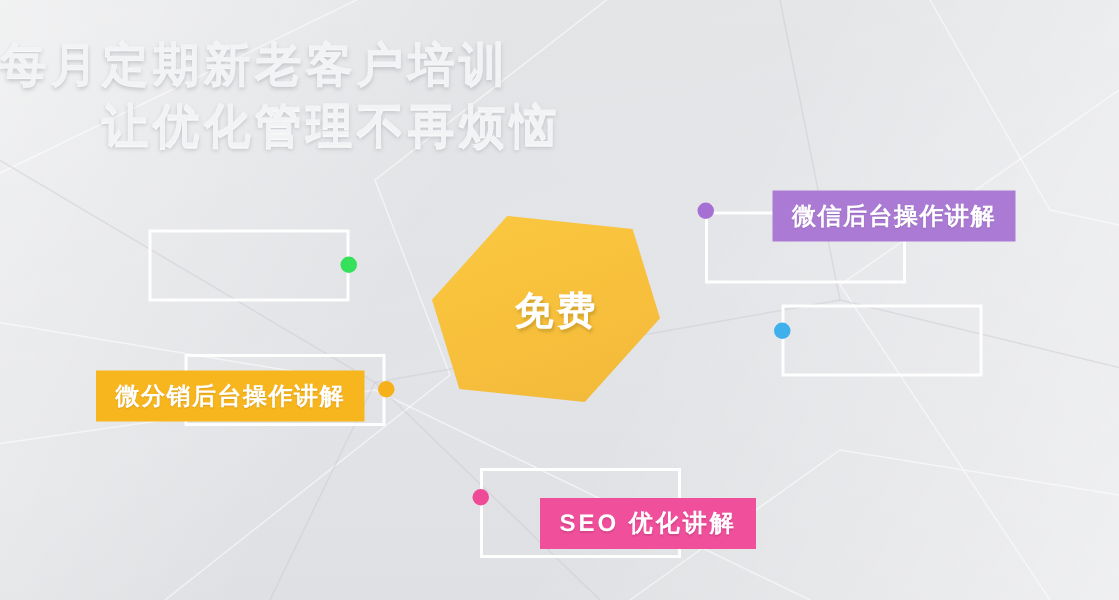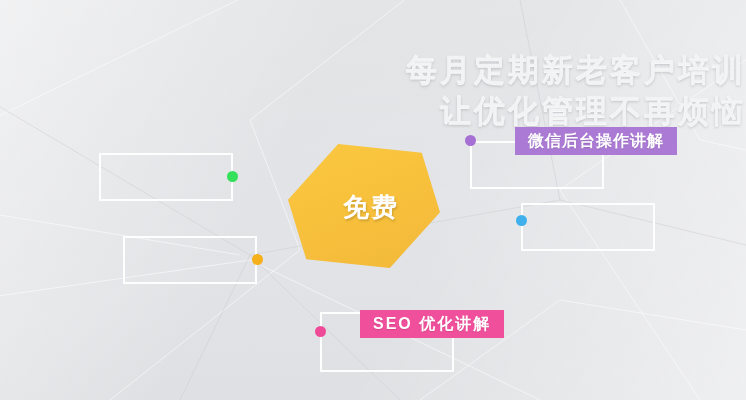--- a/index.html
+++ b/index.html
@@ -25,23 +25,22 @@
     inset: 0;
     pointer-events: none;
   }
 
   
   .heading {
     position: absolute;
     left: 0;
     right: 0;
     top: 22px;
-    text-align: right;
+    text-align: left;
     pointer-events: none;
-    margin-top: 27px;
   }
   .heading .line {
     font-size: 31px;
     font-weight: bold;
     letter-spacing: 3px;
     color: #f2f3f5;
     text-shadow: 0 1px 0 rgba(255,255,255,0.85), 0 2px 3px rgba(140,145,152,0.45);
     line-height: 1.33;
   }
   .heading .line.l2 {
@@ -100,21 +99,21 @@
     border-radius: 50%;
   }
 
   
   .chip {
     position: absolute;
     display: flex;
     align-items: center;
     justify-content: center;
     padding: 0 13px;
-    height: 28px;
+    height: 34px;
     box-sizing: border-box;
     color: #ffffff;
     font-size: 16px;
     font-weight: bold;
     letter-spacing: 1px;
     white-space: nowrap;
     text-shadow: 0 1px 1px rgba(0,0,0,0.12);
   }
   .chip.seo {
     letter-spacing: 2px;
@@ -162,19 +161,20 @@
     </div>
   </div>
 
   <div class="dot" style="left:227px; top:171px; background:#35e05a;"></div>
   <div class="dot" style="left:252px; top:254px; background:#f5b01a;"></div>
   <div class="dot" style="left:465px; top:135px; background:#a66fd4;"></div>
   <div class="dot" style="left:516px; top:215px; background:#3fb0ec;"></div>
   <div class="dot" style="left:315px; top:326px; background:#ef4a97;"></div>
 
 
+  <div class="chip" style="left:64px;  top:247px; background:#f7b51e;">微分销后台操作讲解</div>
 
   <div class="chip" style="left:515px; top:127px; background:#ab7ad4;">微信后台操作讲解</div>
 
 
-  <div class="chip seo" style="left:360px; top:310px; background:#f04f9b;">SEO 优化讲解</div>
+  <div class="chip seo" style="left:360px; top:332px; background:#f04f9b;">SEO 优化讲解</div>
 
 </div>
 
 </body></html>

